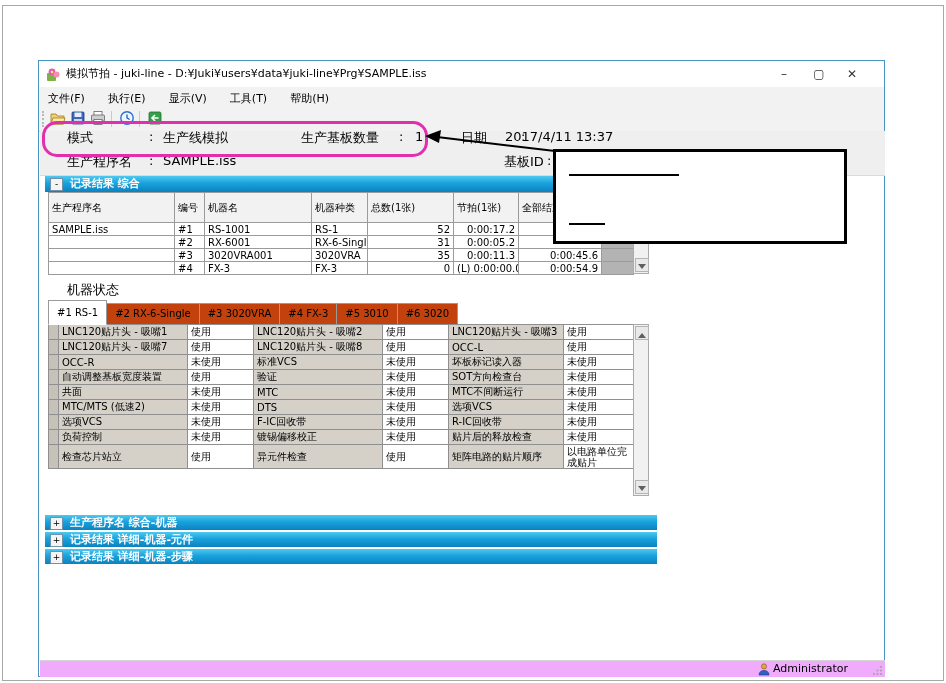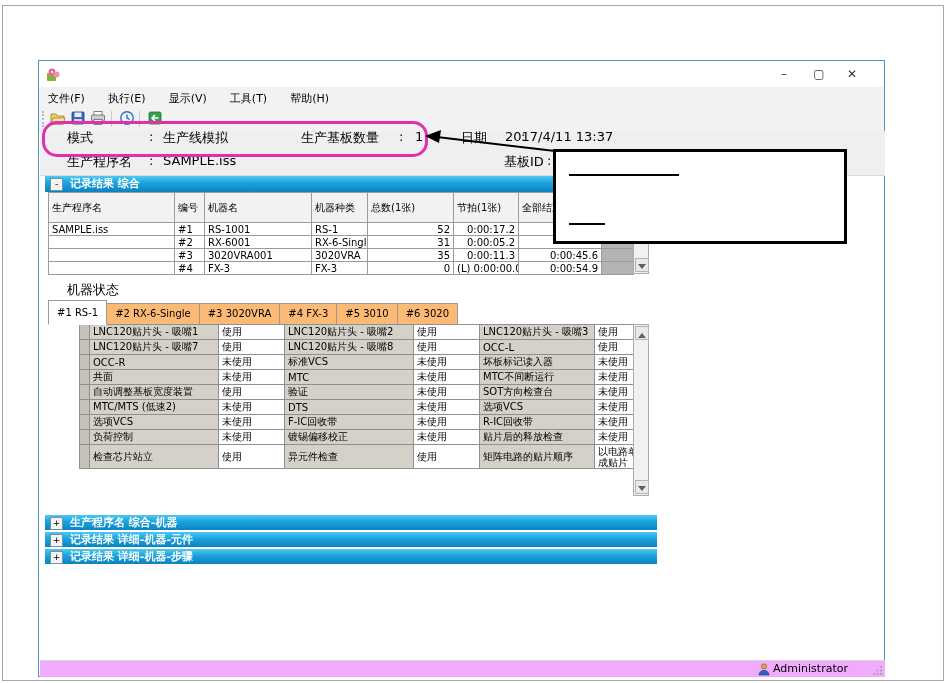--- a/index.html
+++ b/index.html
@@ -33,32 +33,32 @@
   table{border-spacing:0;}
   .su{border-collapse:collapse;table-layout:fixed;width:585px;font-size:10px;}
   .su td{border:1px solid #9b9b9b;padding:0 3px;height:12px;background:#fff;
          overflow:hidden;white-space:nowrap;color:#000;}
   .su tr.h td{background:#f2f2f2;height:29px;vertical-align:middle;}
   .su td.num{text-align:right;}
   .su td.brk{white-space:normal;word-break:break-all;line-height:11px;}
   .su td.fill{background:#b3b3b3;}
   .su tr.h td.fill{background:#f2f2f2;}
   
-  .st{border-collapse:collapse;table-layout:fixed;width:585px;font-size:10px;margin-left:31px;}
+  .st{border-collapse:collapse;table-layout:fixed;width:585px;font-size:10px;}
   .st td{border:1px solid #8f8f8f;padding:0 3px;height:13px;overflow:hidden;
          white-space:nowrap;color:#000;}
   .st td.g{background:#c6c2ba;padding:0;}
   .st td.n{background:#d5d1c9;}
   .st td.v{background:#fff;}
   .st tr.tall td{height:23px;}
   .st td.wrap{white-space:normal;word-break:break-all;line-height:11px;}
   
   .tabs{left:47px;top:299px;height:24px;font-size:10px;white-space:nowrap;}
   .tab{position:relative;display:inline-block;padding:0 8px;height:20px;line-height:20px;
-       background:#fdba74;border:1px solid #9a9a9a;margin-right:-1px;vertical-align:bottom;color:#000;}
+       background:#c2410c;border:1px solid #9a9a9a;margin-right:-1px;vertical-align:bottom;color:#000;}
   .tab.act{background:#fff;height:23px;line-height:23px;border-bottom:1px solid #fff;z-index:2;}
   
   .sb{background:#f1f1f1;border:1px solid #ababab;width:16px;}
   .sbtn{position:absolute;left:1px;width:12px;height:12px;background:#e9e9e9;border:1px solid #b4b4b4;}
   .tri-d{width:0;height:0;border:4px solid transparent;border-top:5px solid #606060;margin:5px auto 0;}
   .tri-u{width:0;height:0;border:4px solid transparent;border-bottom:5px solid #606060;margin:2px auto 0;}
   
   .statusbar{left:1px;top:599px;width:845px;height:16px;background:#f0abfc;border-top:1px solid #d6d6d6;}
   .sbuser{position:absolute;left:733px;top:1px;font-size:11px;color:#000;}
   
@@ -75,20 +75,21 @@
 
   <div class="abs win">
 
     <div class="abs titlebar">
       <svg class="abs appicon" width="15" height="15" viewBox="0 0 15 15">
         <rect x="1" y="6" width="9" height="8" rx="1" fill="#7cb342"></rect>
         <circle cx="6" cy="5" r="3.4" fill="#e060b0"></circle>
         <circle cx="10.5" cy="7.5" r="3" fill="#f48fb1"></circle>
         <circle cx="6" cy="5" r="1.2" fill="#fff176"></circle>
       </svg>
+      <div class="abs title">模拟节拍 - juki-line - D:¥Juki¥users¥data¥juki-line¥Prg¥SAMPLE.iss</div>
       <div class="abs wctl" style="left:730px;">–</div>
       <div class="abs wctl" style="left:765px;">▢</div>
       <div class="abs wctl" style="left:798px;">✕</div>
     </div>
 
     <div class="abs menubar">
       <span class="mitem">文件(F)</span>
       <span class="mitem">执行(E)</span>
       <span class="mitem">显示(V)</span>
       <span class="mitem">工具(T)</span>
@@ -263,34 +264,34 @@
               <td class="g"></td>
               <td class="n">OCC-R</td>
               <td class="v">未使用</td>
               <td class="n">标准VCS</td>
               <td class="v">未使用</td>
               <td class="n">坏板标记读入器</td>
               <td class="v">未使用</td>
             </tr>
         <tr>
               <td class="g"></td>
+              <td class="n">自动调整基板宽度装置</td>
+              <td class="v">使用</td>
+              <td class="n">验证</td>
+              <td class="v">未使用</td>
+              <td class="n">SOT方向检查台</td>
+              <td class="v">未使用</td>
+            </tr>
+        <tr>
+              <td class="g"></td>
               <td class="n">共面</td>
               <td class="v">未使用</td>
               <td class="n">MTC</td>
               <td class="v">未使用</td>
               <td class="n">MTC不间断运行</td>
-              <td class="v">未使用</td>
-            </tr>
-        <tr>
-              <td class="g"></td>
-              <td class="n">自动调整基板宽度装置</td>
-              <td class="v">使用</td>
-              <td class="n">验证</td>
-              <td class="v">未使用</td>
-              <td class="n">SOT方向检查台</td>
               <td class="v">未使用</td>
             </tr>
         <tr>
               <td class="g"></td>
               <td class="n">MTC/MTS (低速2)</td>
               <td class="v">未使用</td>
               <td class="n">DTS</td>
               <td class="v">未使用</td>
               <td class="n">选项VCS</td>
               <td class="v">未使用</td>

